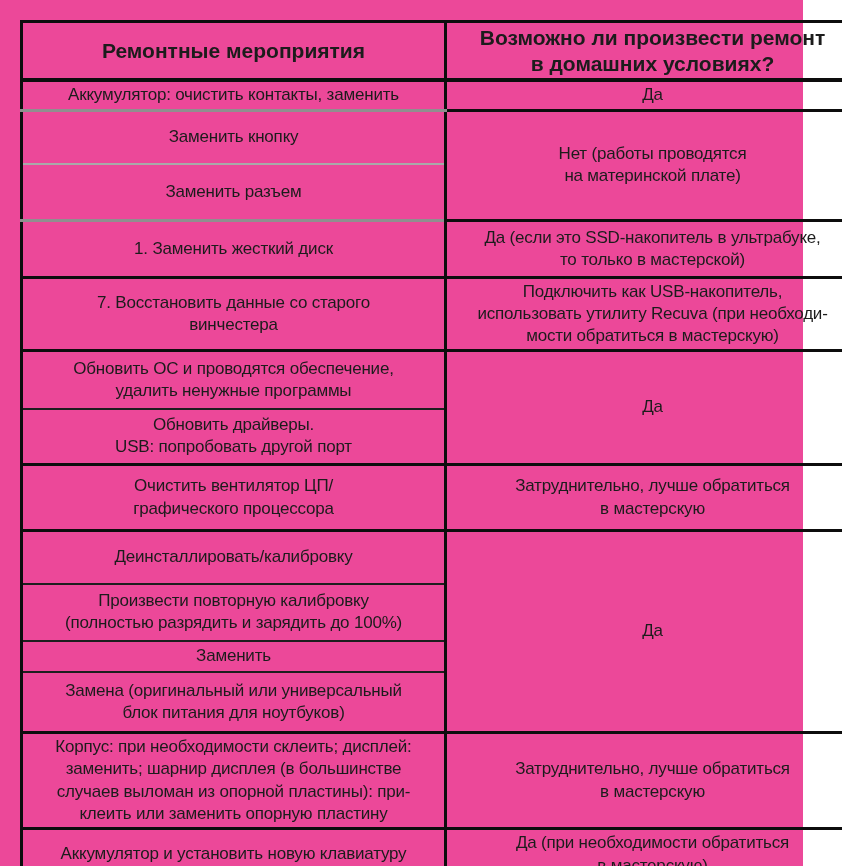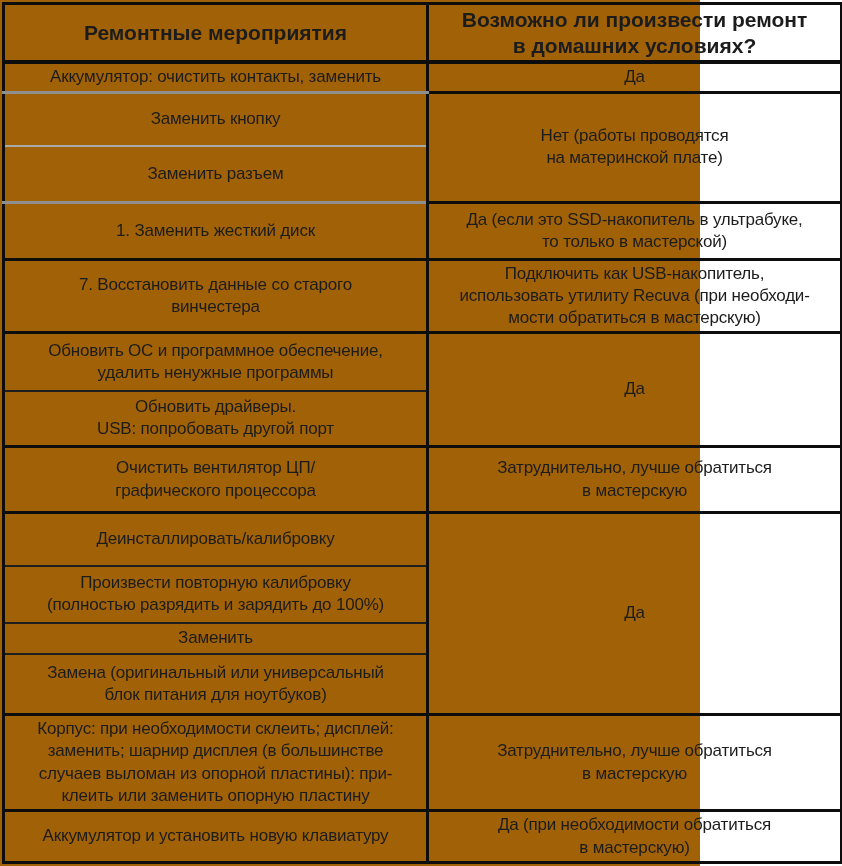--- a/index.html
+++ b/index.html
@@ -3,25 +3,25 @@
 <meta charset="utf-8">
 <style>
   html, body {
     margin: 0;
     padding: 0;
     background: #ffffff;
     width: 842px;
     font-family: "Liberation Sans", "DejaVu Sans", sans-serif;
   }
   .page {
-    width: 700px;
+    width: 803px;
     height: 866px;
     box-sizing: border-box;
-    padding: 2px;
-    background: #a16207;
+    padding: 20px;
+    background: #ec4899;
   }
   table.repair-table {
     border-collapse: collapse;
     table-layout: fixed;
     width: 838px;
     height: 860px;
     border: 3px solid var(--border-black, #0d0d0d);
   }
   col.c-left  { width: 424px; }
   col.c-right { width: 414px; }
@@ -106,21 +106,21 @@
 
     <tr class="h-r4">
       <td class="v-div bb-black">7. Восстановить данные со старого
 винчестера</td>
       <td class="bb-black">Подключить как USB-накопитель,
 использовать утилиту Recuva (при необходи-
 мости обратиться в мастерскую)</td>
     </tr>
 
     <tr class="h-r5">
-      <td class="v-div sep-black">Обновить ОС и программное обеспечение,
+      <td class="v-div sep-black">Обновить ОС и проводятся обеспечение,
 удалить ненужные программы</td>
       <td rowspan="2" class="bb-black">Да</td>
     </tr>
     <tr class="h-r6">
       <td class="v-div bb-black">Обновить драйверы.
 USB: попробовать другой порт</td>
     </tr>
 
     <tr class="h-r7">
       <td class="v-div bb-black">Очистить вентилятор ЦП/

